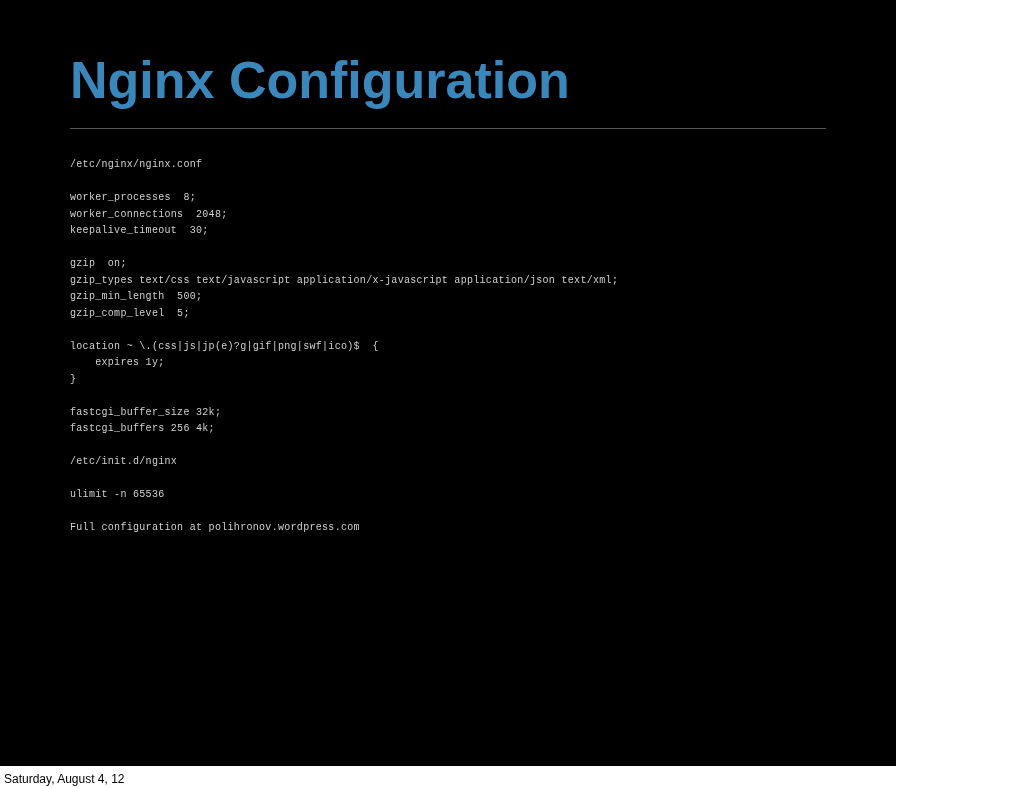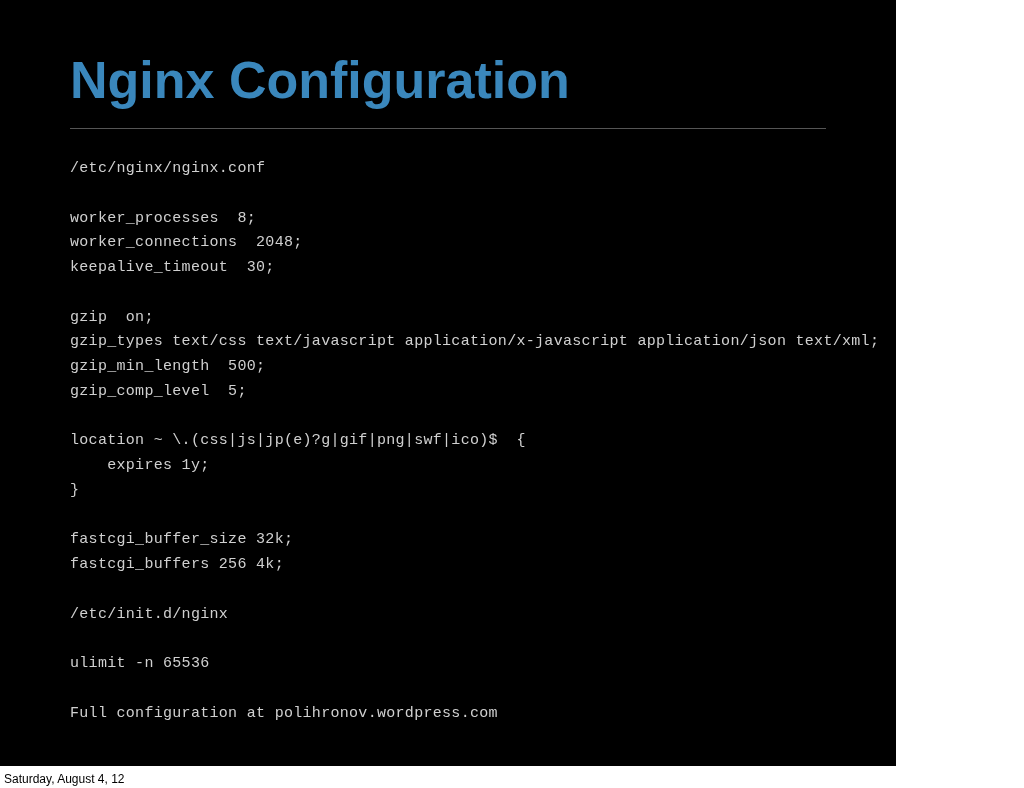--- a/index.html
+++ b/index.html
@@ -30,21 +30,21 @@
       font-stretch: condensed;
     }
     .divider {
       height: 1px;
       background: #555555;
       margin-bottom: 28px;
     }
     .code-block {
       color: #d0d0d0;
       font-family: "Courier New", Courier, monospace;
-      font-size: 15px;
+      font-size: 10px;
       line-height: 1.65;
       white-space: pre;
       letter-spacing: 0.3px;
     }
     .footer {
       position: absolute;
       bottom: 2px;
       left: 4px;
       font-size: 12px;
       color: #000000;

